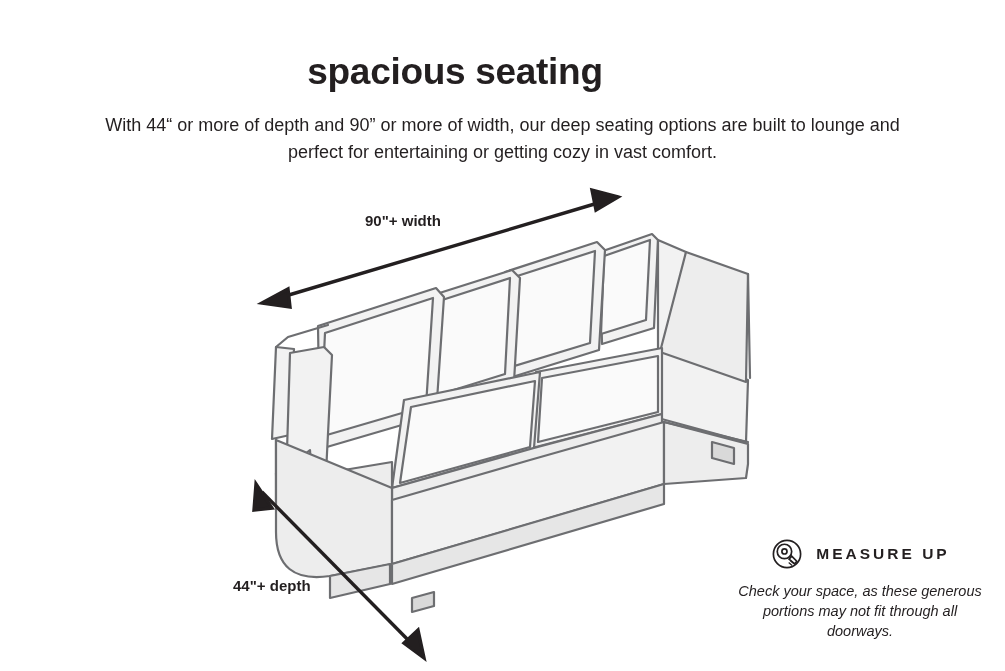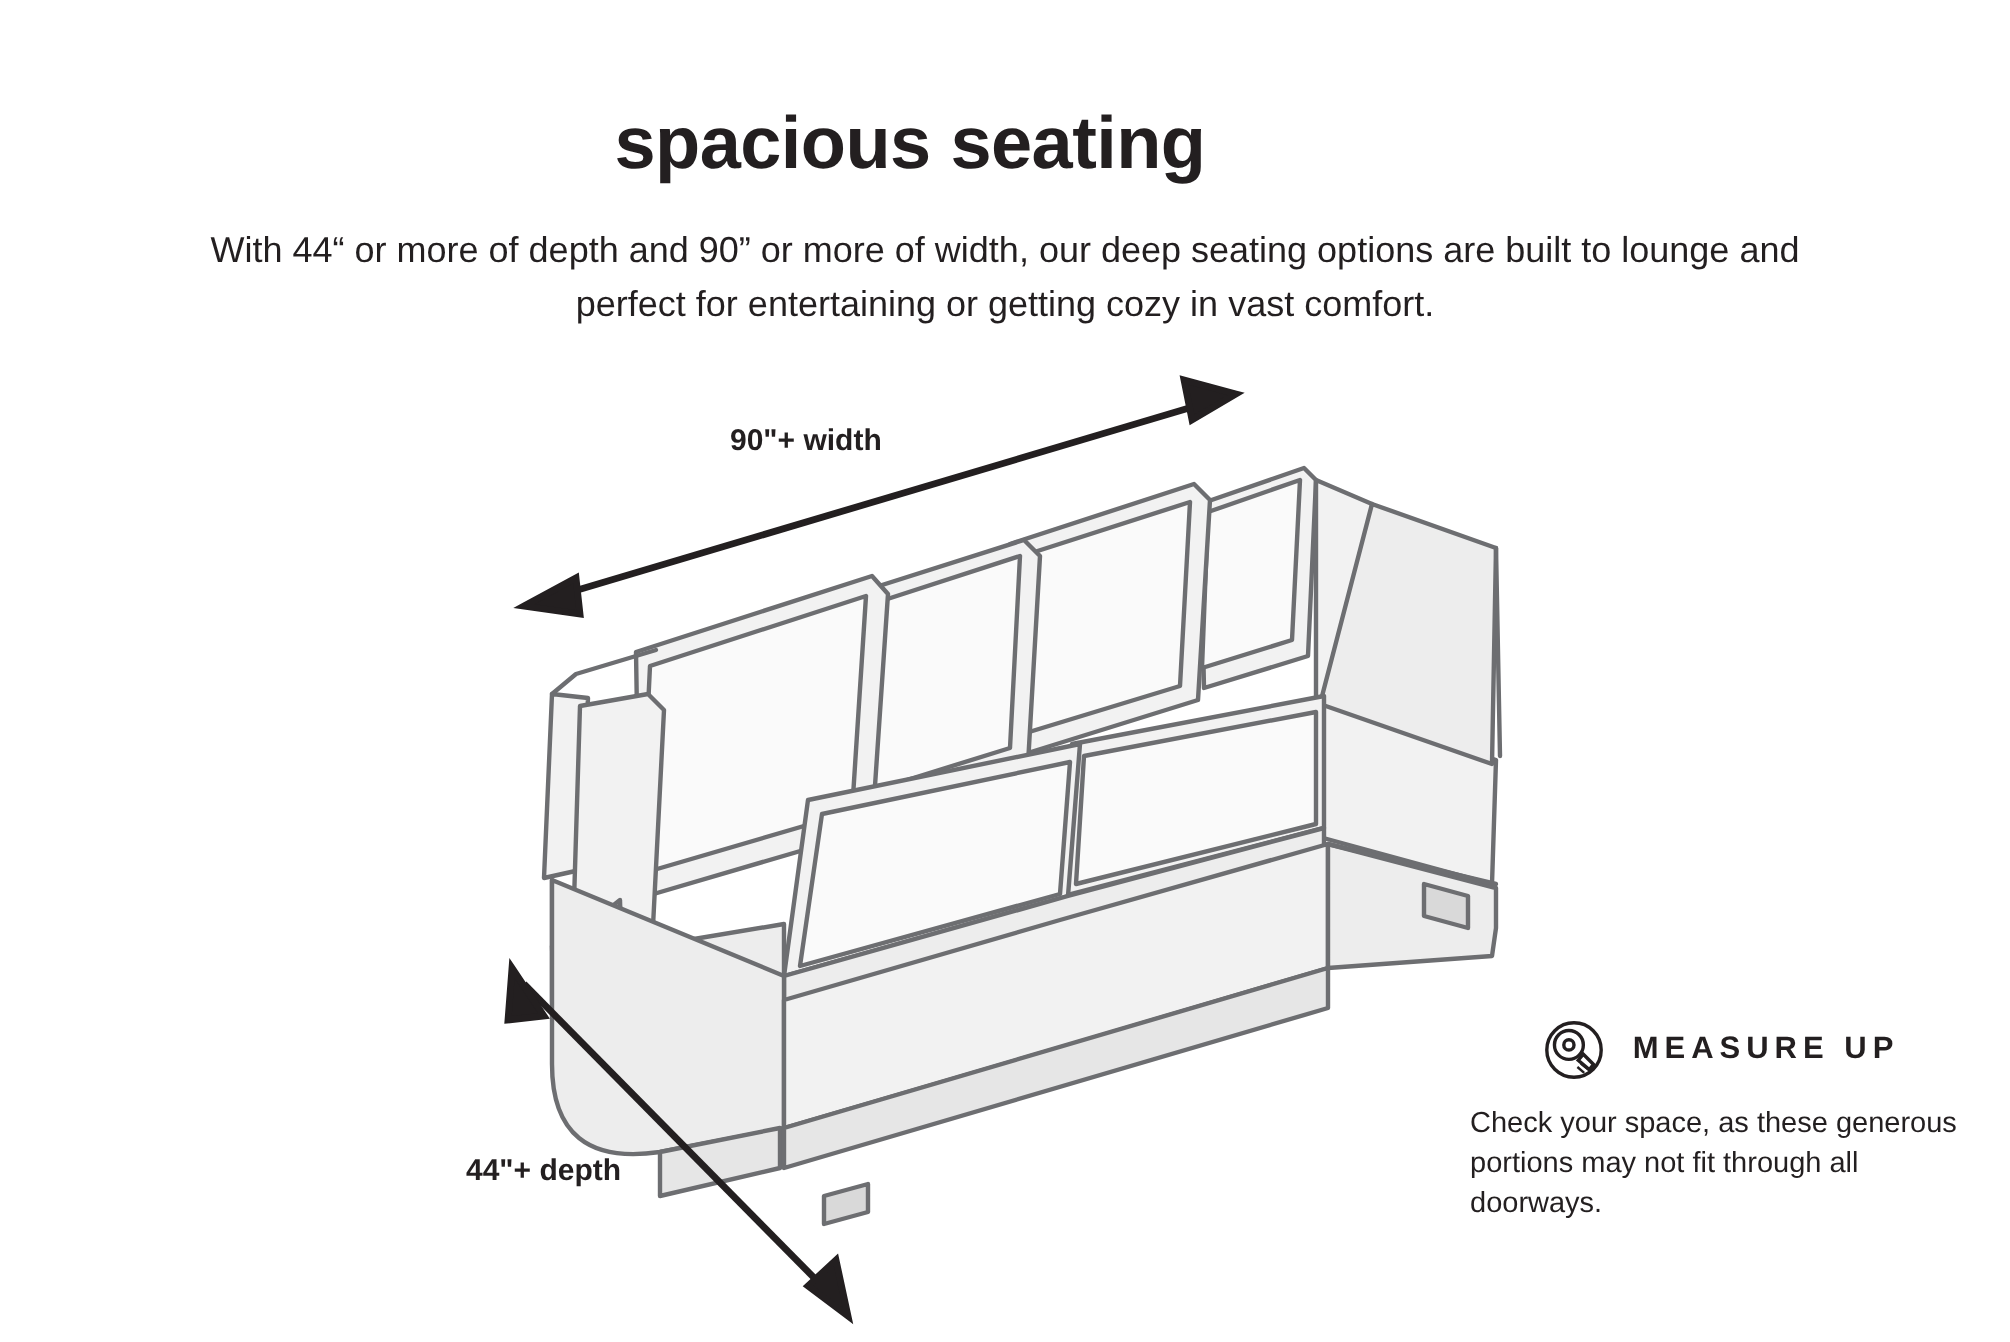--- a/index.html
+++ b/index.html
@@ -69,40 +69,42 @@
     left: 0;
     top: 0;
     width: 1005px;
     height: 671px;
   }
 
   
   .measure-block {
     position: absolute;
     left: 735px;
-    top: 508px;
+    top: 537px;
     width: 250px;
+    text-align: center;
   }
   .measure-title-row {
     display: flex;
     align-items: center;
     justify-content: center;
     gap: 12px;
     margin-bottom: 10px;
   }
   .measure-title {
     font-size: 15.5px;
     font-weight: bold;
     letter-spacing: 3px;
     color: #231f20;
   }
   .measure-body {
     font-size: 14.5px;
     line-height: 1.38;
     color: #231f20;
+    font-style: italic;
   }
   .tape-icon {
     width: 34px;
     height: 34px;
     display: block;
   }
 </style>
 </head>
 <body>
 

